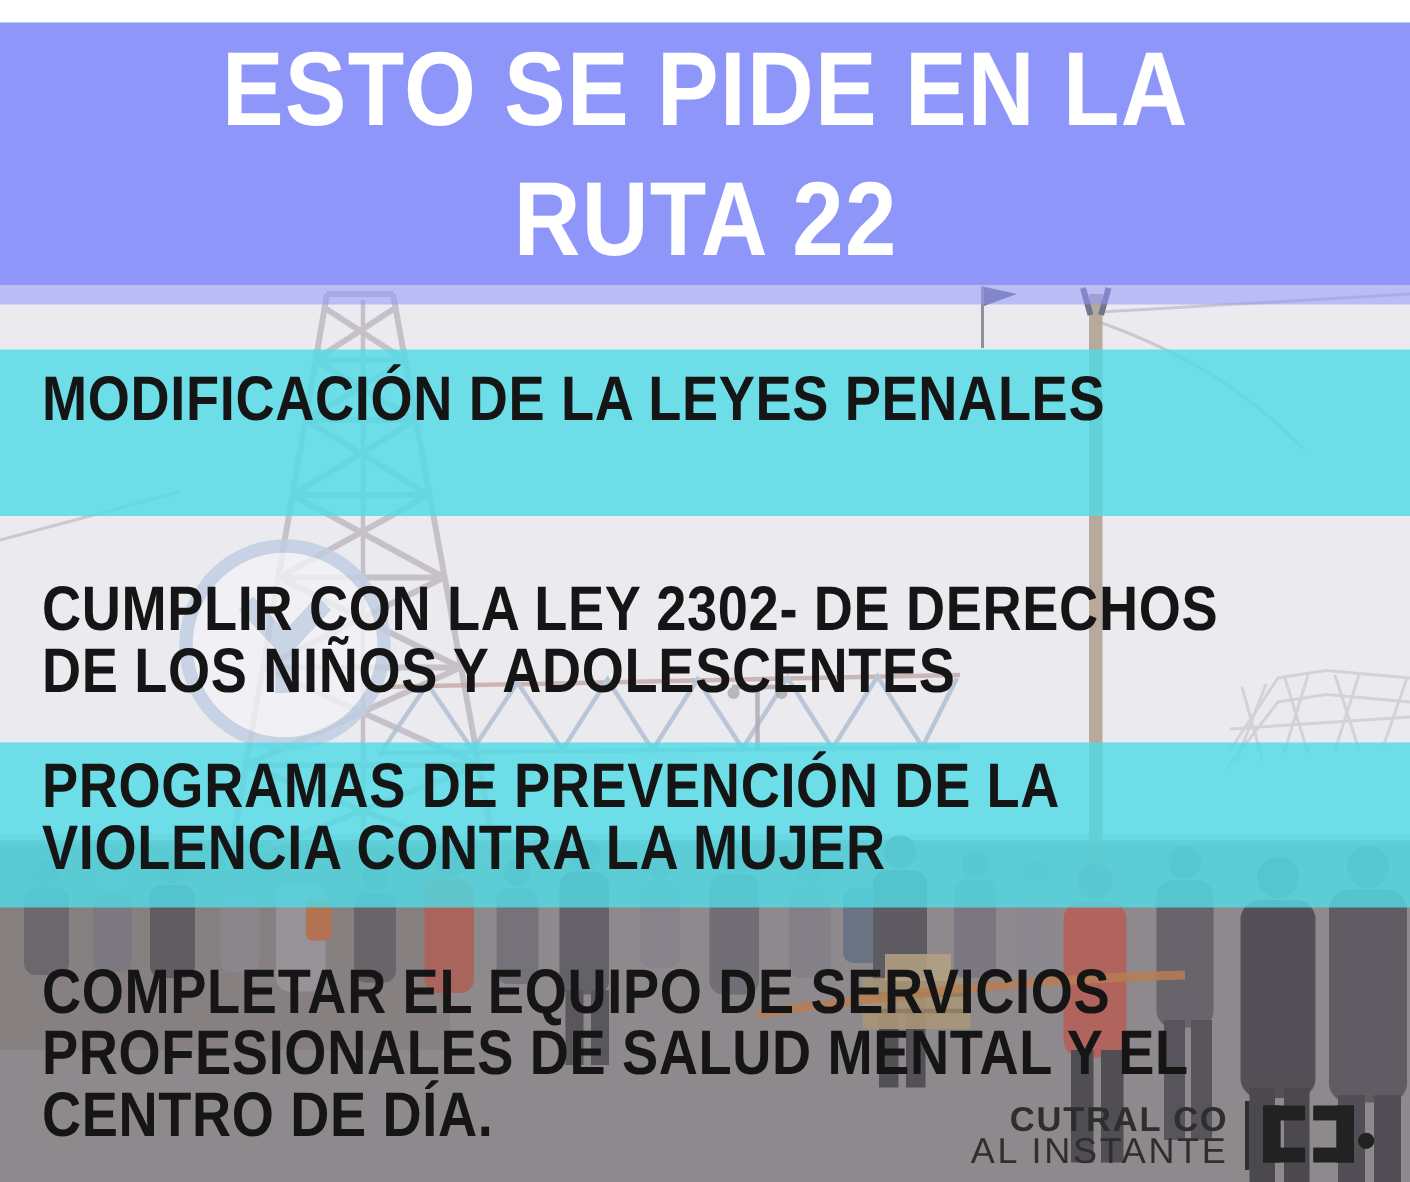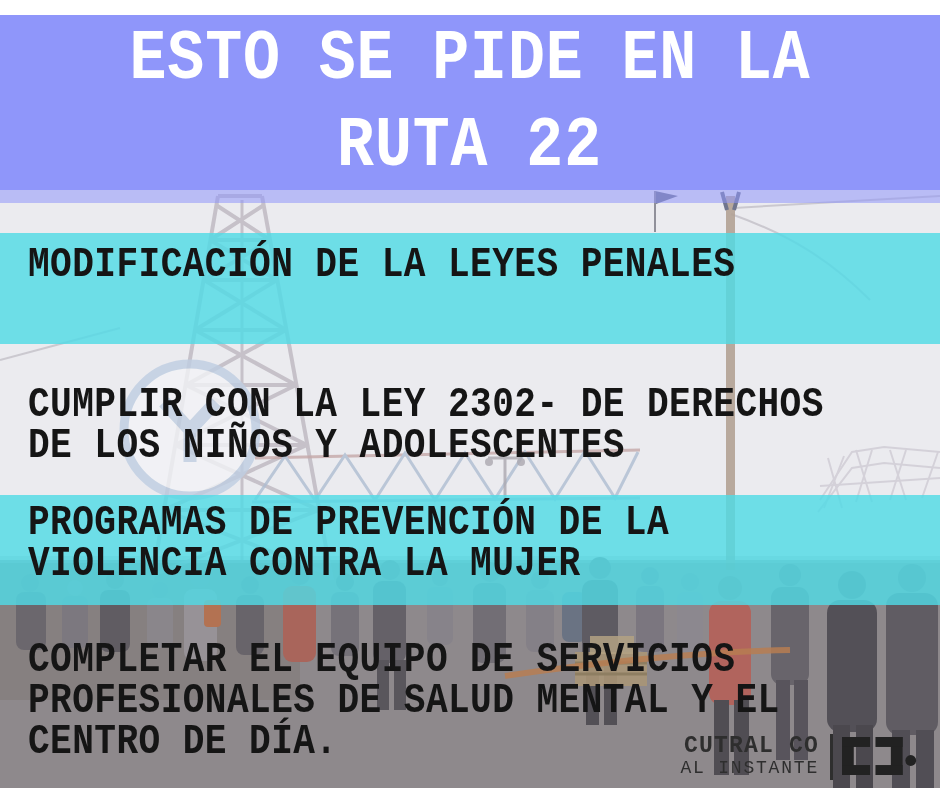--- a/index.html
+++ b/index.html
@@ -1,18 +1,18 @@
 <!DOCTYPE html>
 <html><head>
 <meta charset="utf-8">
 <style>
   html,body{margin:0;padding:0;background:#9a9a9a;}
   .canvas{
     position:relative;width:940px;height:788px;overflow:hidden;
-    background:#ffffff;font-family:Liberation Mono, monospace;
+    background:#ffffff;font-family:Liberation Sans, sans-serif;
   }
   .layer{position:absolute;left:0;right:0;}
   .photo{position:absolute;top:0;left:0;width:940px;height:788px;display:block;}
 
   .top-strip{top:0;height:15px;background:#ffffff;}
   .title-band{
     top:15px;height:175px;background:#8f96fa;
     display:flex;flex-direction:column;align-items:center;justify-content:center;
   }
   .title-line{
@@ -32,21 +32,21 @@
     transform:scaleX(0.86);transform-origin:left top;white-space:nowrap;
   }
   .d1{top:245px;}
   .d2{top:385px;}
   .d3{top:503px;}
   .d4{top:640px;}
 
   .branding{position:absolute;right:22px;bottom:8px;display:flex;align-items:flex-start;}
   .brand-text{text-align:right;color:#2e2e2e;margin-right:11px;}
   .brand-name{font-size:23px;font-weight:700;letter-spacing:1.2px;line-height:24px;}
-  .brand-tagline{font-size:18px;font-weight:400;letter-spacing:1.8px;line-height:20px;}
+  .brand-tagline{font-size:24px;font-weight:400;letter-spacing:1.8px;line-height:20px;}
   .brand-divider{width:3px;height:46px;background:#2e2e2e;margin-right:9px;}
   .brand-icon{width:76px;height:44px;display:block;}
 </style>
 </head>
 <body>
 
 <div class="canvas">
 
   <svg class="photo" viewBox="0 0 940 788" preserveAspectRatio="none">
 

